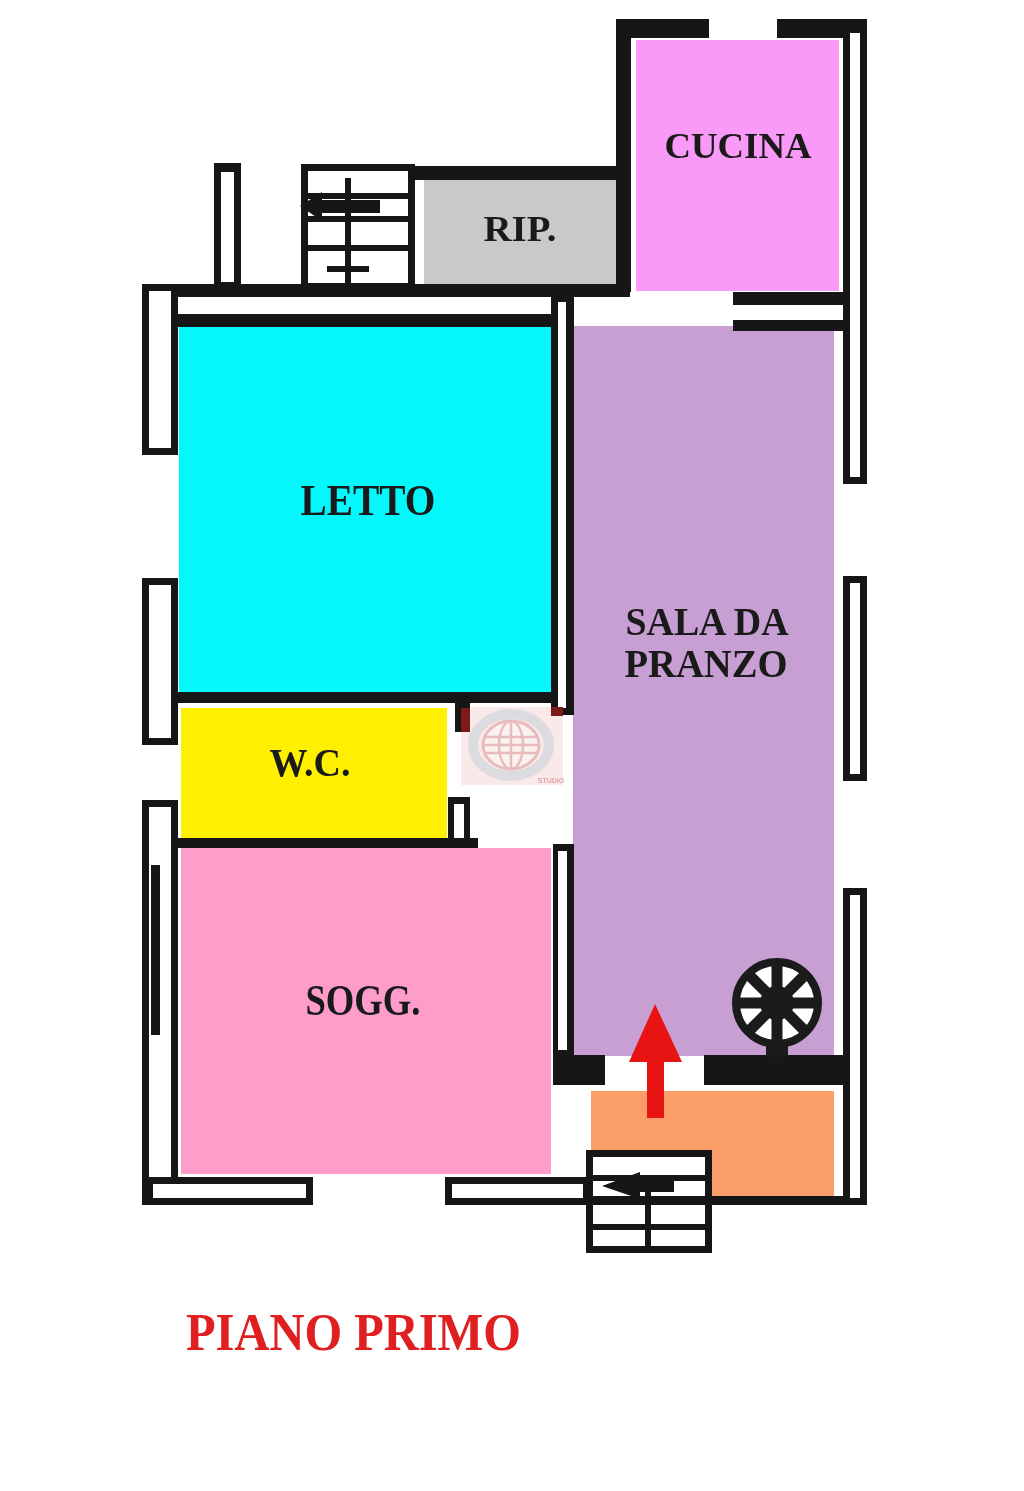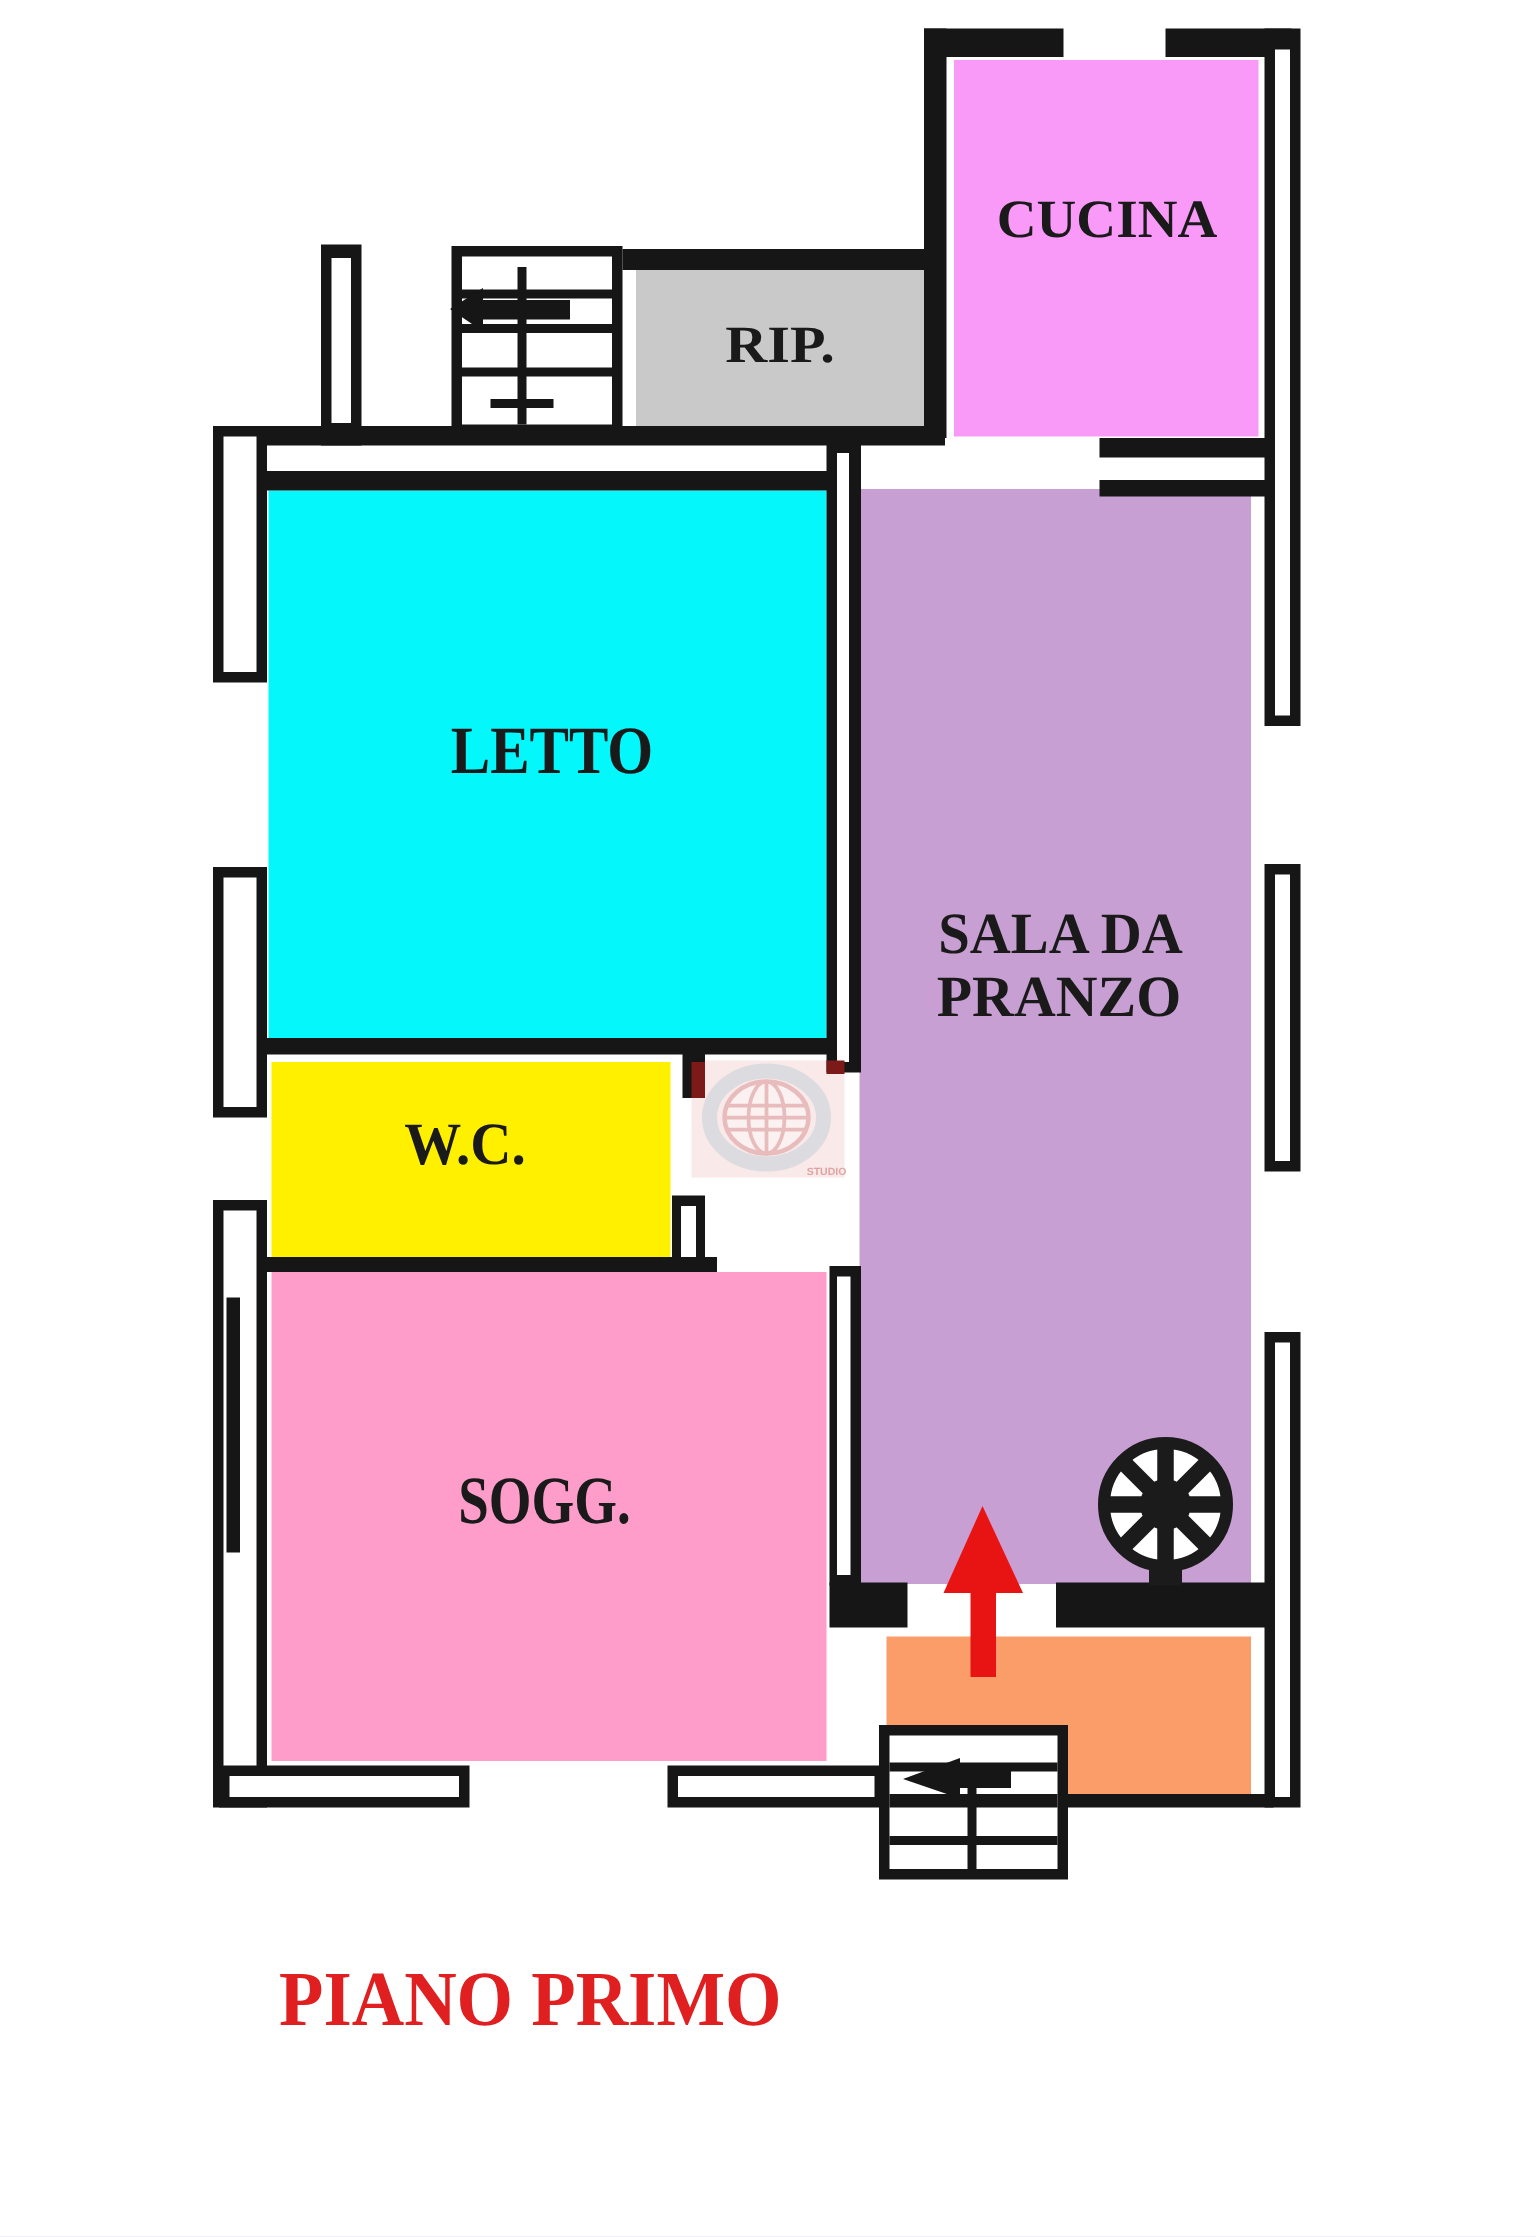--- a/index.html
+++ b/index.html
@@ -1,16 +1,16 @@
 <!DOCTYPE html>
 <html><head>
 <meta charset="utf-8">
 <style>
   html,body{margin:0;padding:0;background:#fff;}
-  .page{position:relative;width:1024px;height:1491px;background:#c4b5fd;overflow:hidden;}
+  .page{position:relative;width:1024px;height:1491px;background:#be185d;overflow:hidden;}
   svg{display:block;}
   text{font-family:"Liberation Serif", serif;font-weight:bold;fill:#1a1a1a;}
 </style>
 </head>
 <body>
 <div class="page">
 <svg width="1024" height="1491" viewBox="0 0 1024 1491" xmlns="http://www.w3.org/2000/svg">
 <rect x="0" y="0" width="1024" height="1491" fill="#ffffff"></rect>
 
 <rect x="424" y="176" width="195" height="112" fill="#c9c9c9"></rect>

